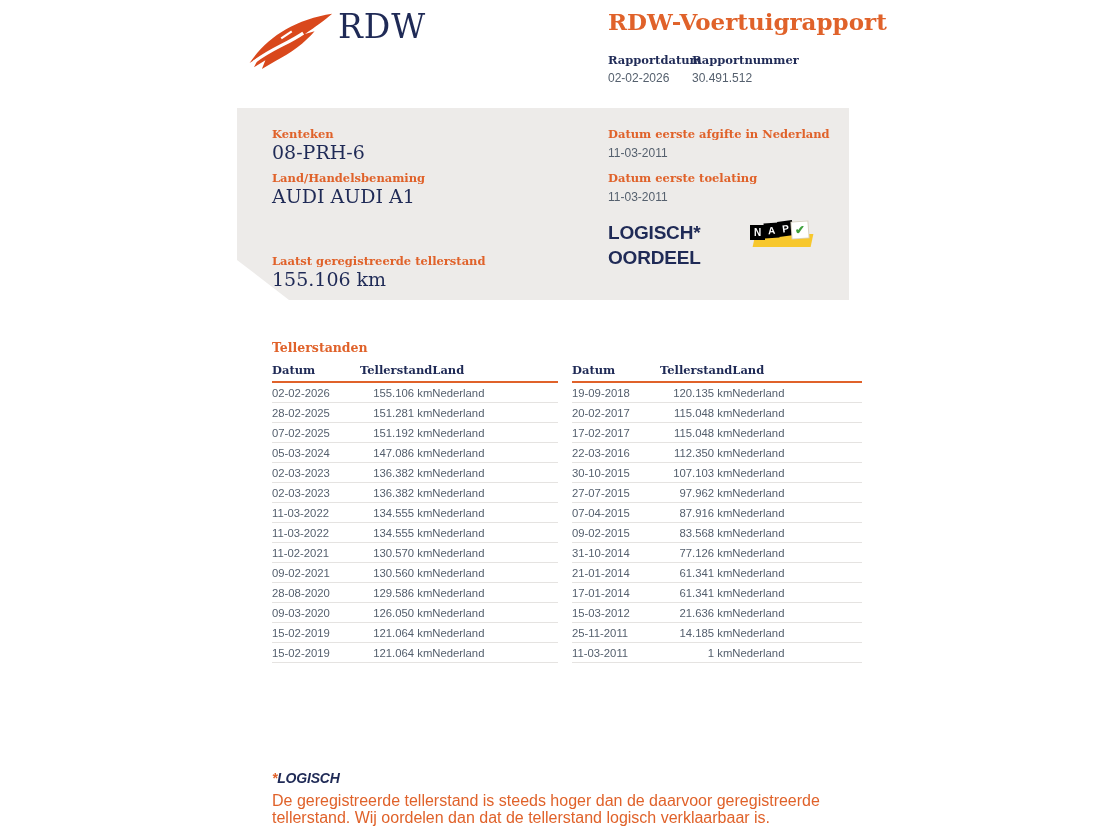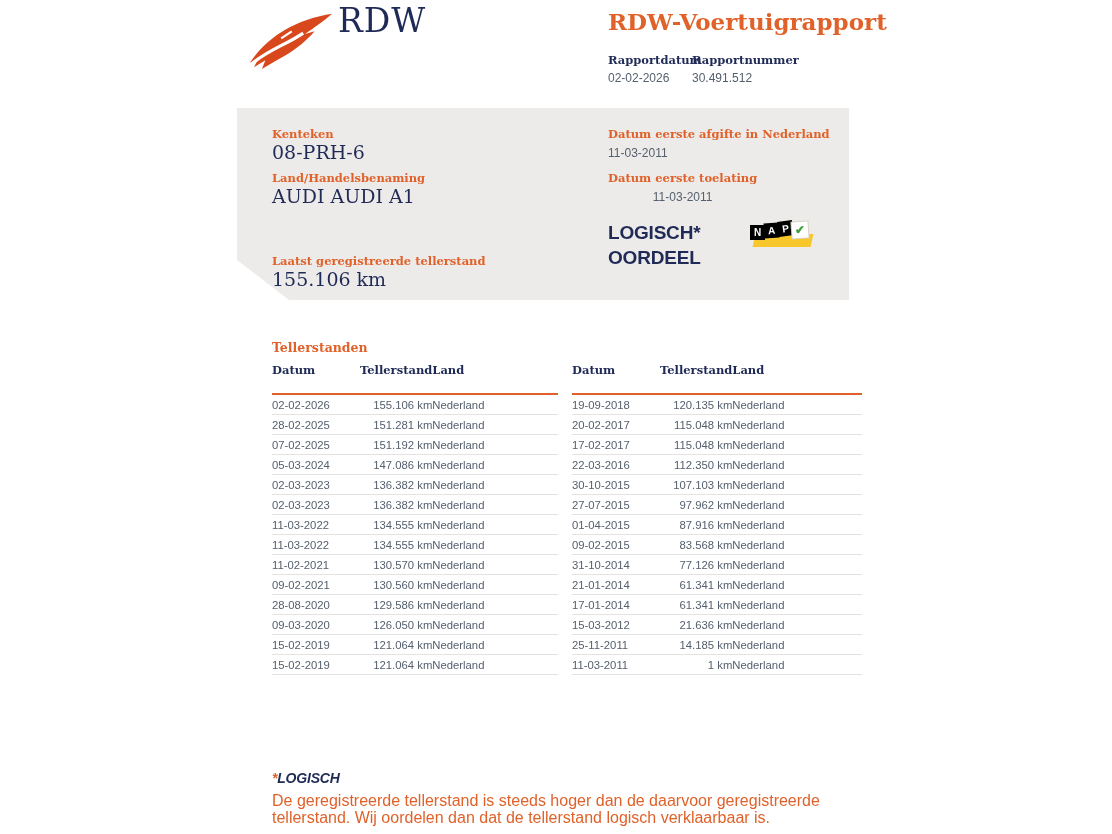--- a/index.html
+++ b/index.html
@@ -12,21 +12,21 @@
     --nap-yellow:#F7C72C;
     --nap-green:#3FA03C;
   }
   *{margin:0;padding:0;box-sizing:border-box;}
   html,body{background:#fff;}
   body{font-family:"Liberation Sans", sans-serif;}
   .page{position:relative;width:1112px;height:834px;background:#ffffff;overflow:hidden;}
 
   
   .logo-wing{position:absolute;left:246px;top:12px;}
-  .logo-word{position:absolute;left:338px;top:1px;font-family:"DejaVu Serif",serif;font-size:33px;font-weight:500;color:var(--navy);letter-spacing:1px;}
+  .logo-word{position:absolute;left:338px;top:7px;font-family:"DejaVu Serif",serif;font-size:33px;font-weight:500;color:var(--navy);letter-spacing:1px;}
   .report-head{position:absolute;left:608px;top:8px;}
   .report-title{font-family:"DejaVu Serif",serif;font-size:23px;font-weight:600;color:var(--orange);}
   .report-meta{display:flex;margin-top:18px;}
   .meta-col1{width:84px;}
   .meta-label{font-family:"DejaVu Serif",serif;font-size:11.5px;font-weight:bold;color:var(--navy);}
   .meta-value{font-size:12px;color:var(--body-text);margin-top:4px;}
 
   
   .card{position:absolute;left:237px;top:108px;width:612px;height:192px;background:var(--card-bg);
         clip-path:polygon(0 0,100% 0,100% 100%,52px 100%,0 calc(100% - 40px));}
@@ -50,21 +50,21 @@
              transform:translateY(1px) rotate(-4deg);}
 
   
   .teller-section{position:absolute;left:272px;top:340px;width:590px;}
   .teller-heading{font-family:"DejaVu Serif",serif;font-size:12.5px;font-weight:bold;color:var(--orange);}
   .tables{display:flex;gap:14px;margin-top:5px;}
   table.km-table{border-collapse:collapse;}
   .km-table.left{width:286px;}
   .km-table.right{width:290px;}
   .km-table th{font-family:"DejaVu Serif",serif;font-size:11.5px;font-weight:bold;color:var(--navy);
-               border-bottom:2px solid var(--orange);padding:3px 0 16px 0;white-space:nowrap;}
+               border-bottom:2px solid var(--orange);padding:3px 0 4px 0;white-space:nowrap;}
   .km-table td{font-size:11.3px;color:var(--body-text);border-bottom:1px solid var(--divider);
                padding:3.5px 0;white-space:nowrap;}
   .c-datum{text-align:left;width:88px;}
   th.c-teller{text-align:left;width:62px;}
   td.c-teller{text-align:right;width:62px;}
   .c-land{text-align:left;}
 
   
   .footnote{position:absolute;left:272px;top:770px;width:560px;}
   .footnote-title{font-size:14px;font-weight:bold;letter-spacing:-0.2px;font-style:italic;}
@@ -110,21 +110,21 @@
       <div class="fld-value-lg">AUDI AUDI A1</div>
     </div>
     <div class="fld" style="left:35px;top:146px;">
       <div class="fld-label">Laatst geregistreerde tellerstand</div>
       <div class="fld-value-lg">155.106 km</div>
     </div>
     <div class="fld" style="left:371px;top:19px;">
       <div class="fld-label">Datum eerste afgifte in Nederland</div>
       <div class="fld-value-sm">11-03-2011</div>
     </div>
-    <div class="fld" style="left:371px;top:63px;text-align:center;">
+    <div class="fld" style="left:371px;top:63px;">
       <div class="fld-label">Datum eerste toelating</div>
       <div class="fld-value-sm">11-03-2011</div>
     </div>
     <div class="oordeel">
       <div>LOGISCH*</div>
       <div>OORDEEL</div>
     </div>
     <div class="nap">
       <div class="nap-bar"></div>
       <div class="nap-tiles">
@@ -253,21 +253,21 @@
               <td class="c-datum">30-10-2015</td>
               <td class="c-teller">107.103 km</td>
               <td class="c-land">Nederland</td>
             </tr>
             <tr>
               <td class="c-datum">27-07-2015</td>
               <td class="c-teller">97.962 km</td>
               <td class="c-land">Nederland</td>
             </tr>
             <tr>
-              <td class="c-datum">01-04-2015</td>
+              <td class="c-datum">07-04-2015</td>
               <td class="c-teller">87.916 km</td>
               <td class="c-land">Nederland</td>
             </tr>
             <tr>
               <td class="c-datum">09-02-2015</td>
               <td class="c-teller">83.568 km</td>
               <td class="c-land">Nederland</td>
             </tr>
             <tr>
               <td class="c-datum">31-10-2014</td>

